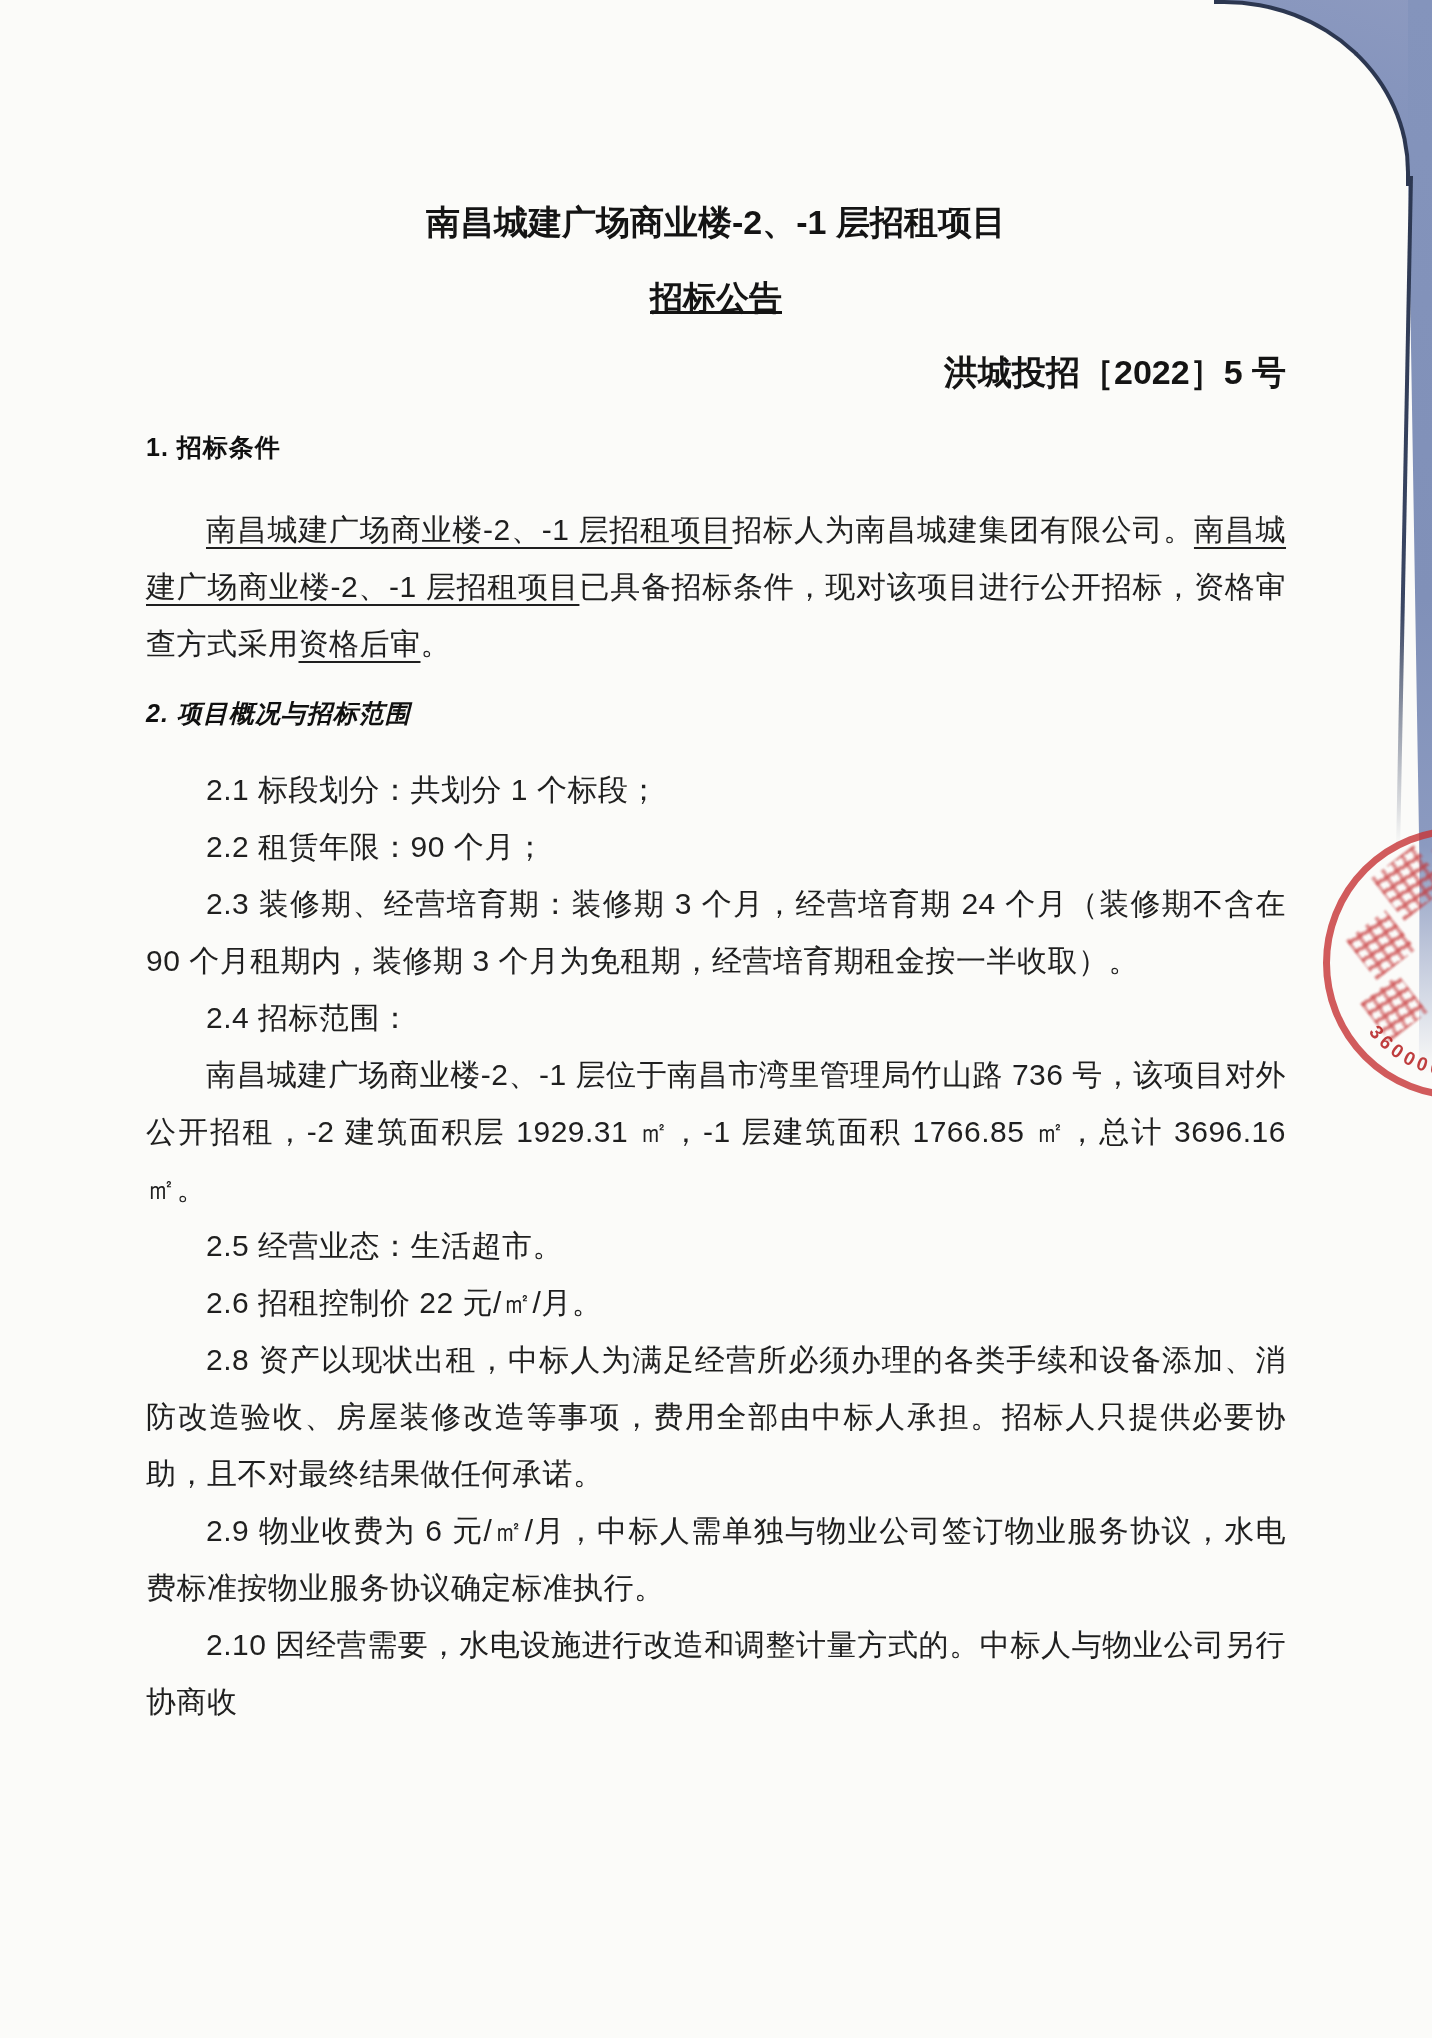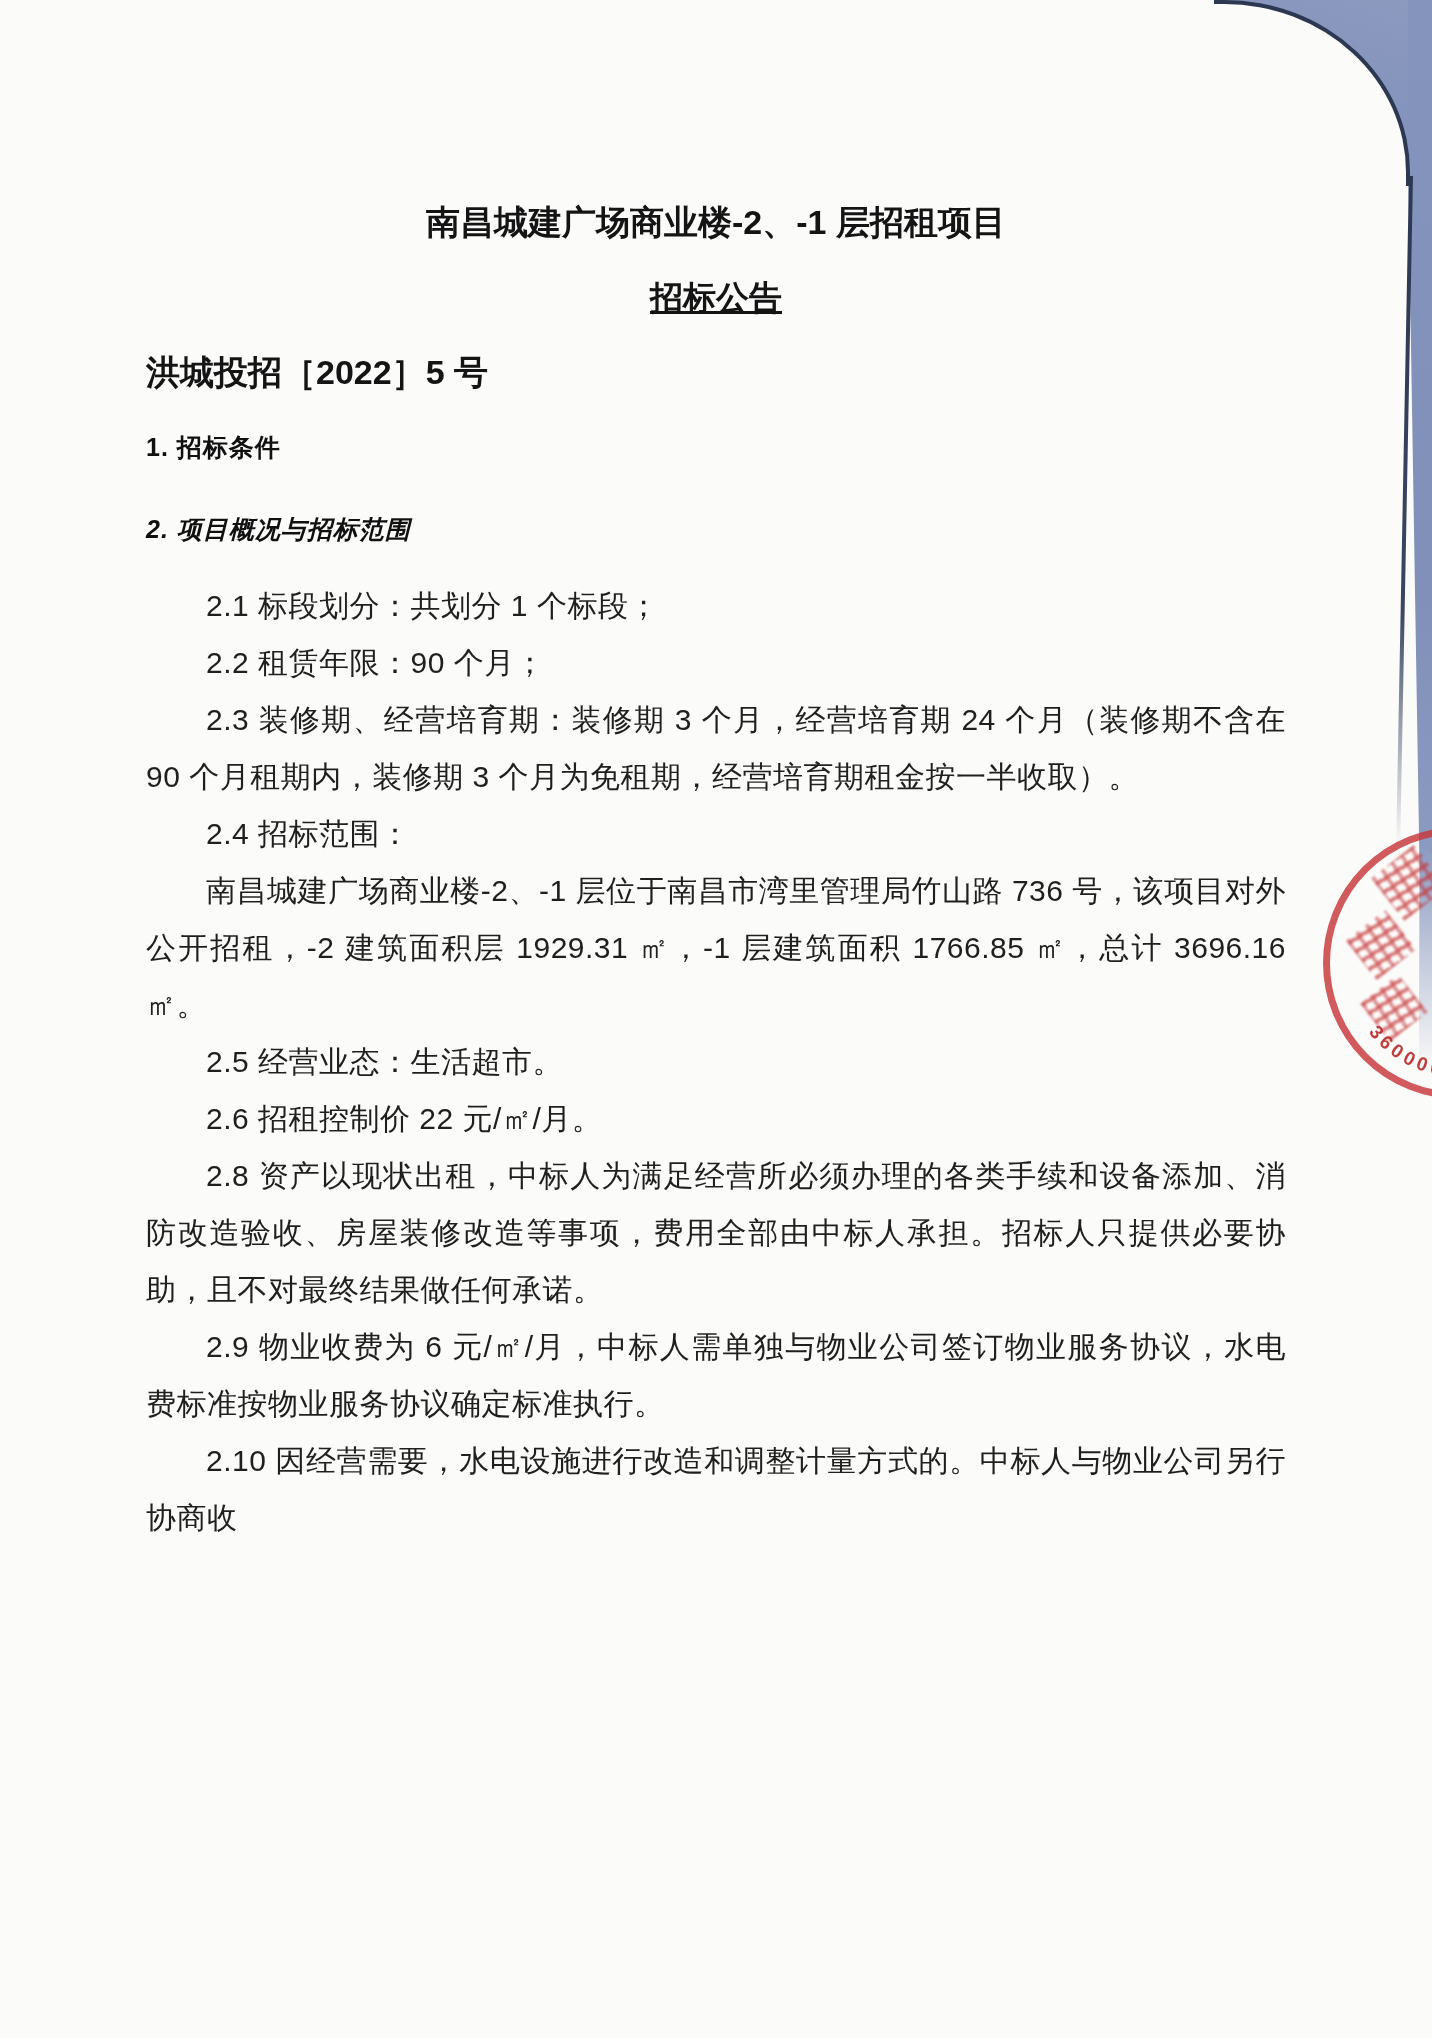--- a/index.html
+++ b/index.html
@@ -15,21 +15,21 @@
   
   .content {
     position: absolute;
     left: 146px; top: 16px;
     width: 1140px;
     padding-top: 178px;
     text-align: justify;
   }
   .doc-title   { font-size: 34px; font-weight: 700; text-align: center; line-height: 57px; margin: 0 0 18px; color: #141414; }
   .doc-subtitle{ font-size: 33px; font-weight: 700; text-align: center; line-height: 57px; margin: 0 0 18px; color: #141414; text-decoration: underline; }
-  .doc-number  { font-size: 34px; font-weight: 700; text-align: left; line-height: 57px; margin: 0 0 18px; color: #141414; }
+  .doc-number  { font-size: 34px; font-weight: 700; text-align: right; line-height: 57px; margin: 0 0 18px; color: #141414; }
   .sec-heading { font-size: 25px; font-weight: 700; line-height: 57px; color: #101010; letter-spacing: 1px; }
   .sec-heading.first  { margin: 0 0 25px; }
   .sec-heading.second { margin: 13px 0 19px; font-style: italic; }
   .body-par {
     font-size: 30px; line-height: 57px;
     margin: 0;
     text-indent: 2em;
     letter-spacing: 0.5px;
   }
   .u { text-decoration: underline; text-decoration-thickness: 2px; text-underline-offset: 7px; }
@@ -101,20 +101,21 @@
 <div class="edge-band"></div>
 <div class="corner-cut"></div>
 <div class="edge-line"></div>
 
 <div class="content">
   <div class="doc-title">南昌城建广场商业楼-2、-1 层招租项目</div>
   <div class="doc-subtitle">招标公告</div>
   <div class="doc-number">洪城投招［2022］5 号</div>
 
   <div class="sec-heading first">1. 招标条件</div>
+  <p class="body-par"><span class="u">南昌城建广场商业楼-2、-1 层招租项目</span><span>招标人为南昌城建集团有限公司。</span><span class="u">南昌城建广场商业楼-2、-1 层招租项目</span><span>已具备招标条件，现对该项目进行公开招标，资格审查方式采用</span><span class="u">资格后审</span><span>。</span></p>
 
   <div class="sec-heading second">2. 项目概况与招标范围</div>
   <div>
       <p class="body-par">2.1 标段划分：共划分 1 个标段；</p>
       <p class="body-par">2.2 租赁年限：90 个月；</p>
       <p class="body-par">2.3 装修期、经营培育期：装修期 3 个月，经营培育期 24 个月（装修期不含在 90 个月租期内，装修期 3 个月为免租期，经营培育期租金按一半收取）。</p>
       <p class="body-par">2.4 招标范围：</p>
       <p class="body-par">南昌城建广场商业楼-2、-1 层位于南昌市湾里管理局竹山路 736 号，该项目对外公开招租，-2 建筑面积层 1929.31 ㎡，-1 层建筑面积 1766.85 ㎡，总计 3696.16 ㎡。</p>
       <p class="body-par">2.5 经营业态：生活超市。</p>
       <p class="body-par">2.6 招租控制价 22 元/㎡/月。</p>

